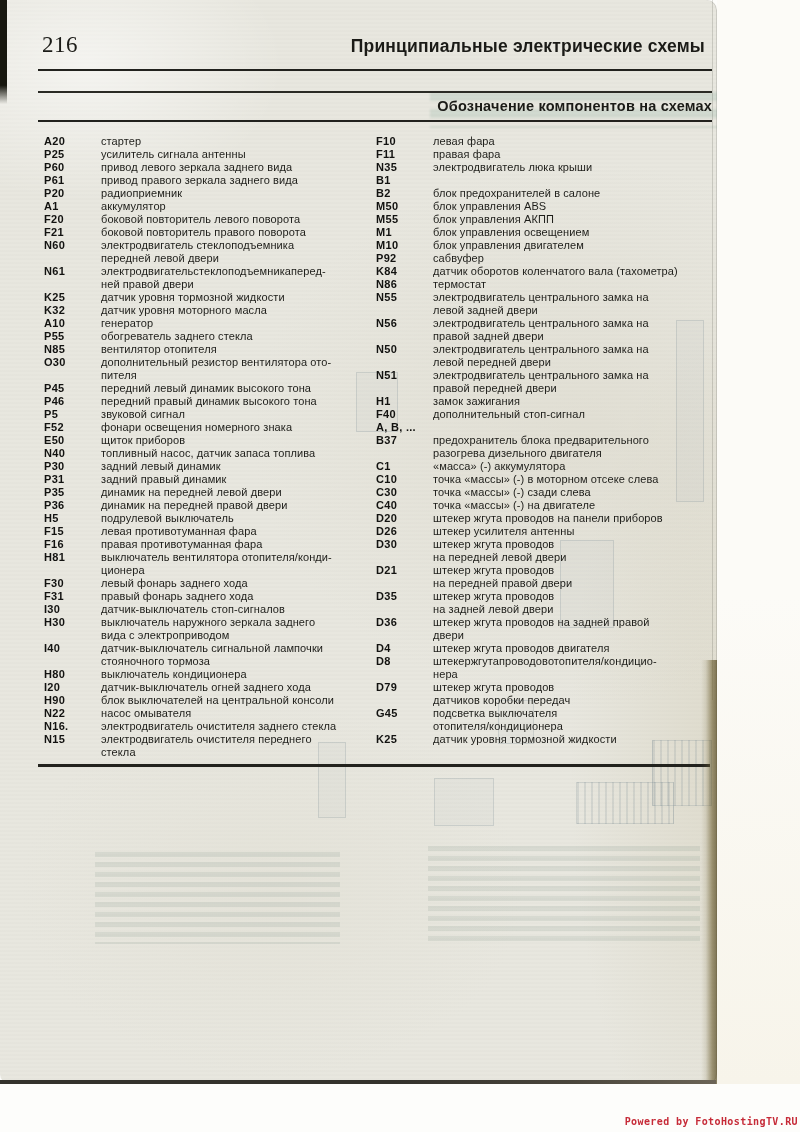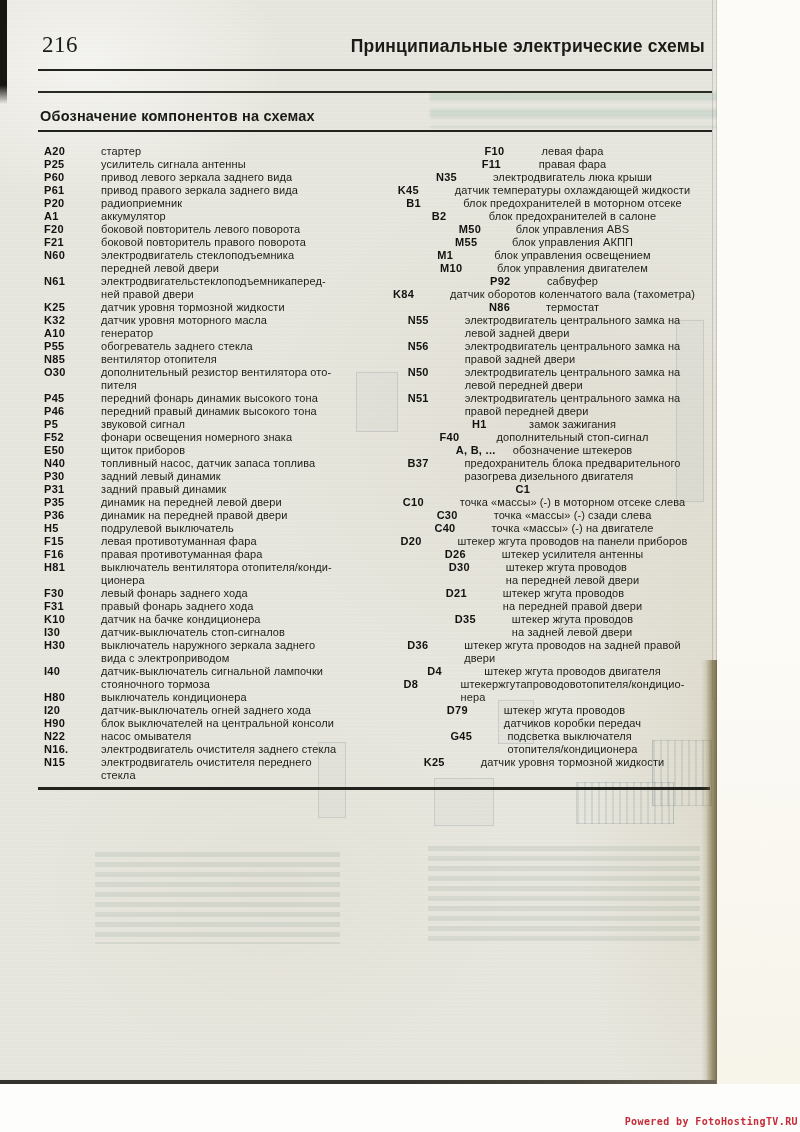--- a/index.html
+++ b/index.html
@@ -13,20 +13,21 @@
   .paper{
     position:absolute;left:0;top:0;width:717px;height:1084px;
     background-color:#e8e7df;
     background-image:
       radial-gradient(ellipse 320px 220px at 12% 6%, rgba(255,255,255,.55), transparent 62%),
       radial-gradient(ellipse 520px 420px at 82% 40%, rgba(214,210,194,.40), transparent 65%),
       radial-gradient(ellipse 420px 320px at 38% 82%, rgba(224,222,210,.50), transparent 60%),
       radial-gradient(ellipse 200px 600px at 99% 70%, rgba(205,198,172,.35), transparent 70%),
       repeating-linear-gradient(0deg, rgba(0,0,0,.012) 0 2px, transparent 2px 4px);
     box-shadow:inset -1px 0 0 rgba(0,0,0,.12);
+    border-radius:10px;
   }
   .left-black-strip{
     position:absolute;left:0;top:0;width:7px;height:104px;
     background:linear-gradient(180deg,#17170f 0 82%, rgba(23,23,15,0) 100%);
   }
   .page-right-gutter{
     position:absolute;left:717px;top:0;width:83px;height:1084px;
     background:linear-gradient(180deg,#fcfbf7 0 55%, #f7f4ea 100%);
   }
   .edge-shadow{
@@ -52,28 +53,29 @@
     position:absolute;left:4px;top:32px;
     font-family:"Liberation Serif", serif;font-size:23px;letter-spacing:.5px;
   }
   .page-header{
     position:absolute;left:0;right:7px;top:36px;text-align:right;
     font-size:17.5px;font-weight:bold;letter-spacing:.2px;
   }
   .section-band{
     margin:20px 5px 0 38px;
     border-top:2px solid #2a2a24;border-bottom:2px solid #22221e;
-    padding:14px 0 5px 2px;
+    padding:4px 0 5px 2px;
+    text-align:right;
   }
   .section-title{font-size:14.5px;font-weight:bold;letter-spacing:.2px;}
 
   .columns{display:flex;margin:13px 5px 0 44px;}
   .col{display:flex;flex-direction:column;}
   .col-left{width:332px;}
-  .col-right{width:336px;align-items:center;}
+  .col-right{width:336px;}
   .row{display:flex;align-items:flex-start;}
   .code{
     width:57px;flex:0 0 57px;font-weight:bold;font-size:11px;line-height:13px;
     letter-spacing:.3px;color:#121210;
   }
   .desc{
     flex:1;font-size:11px;line-height:13px;white-space:pre-line;
     color:#1d1d19;letter-spacing:.1px;
   }
   .closing-rule{margin:5px 7px 0 38px;border-bottom:3px solid #23231e;}
@@ -195,21 +197,21 @@
             <span class="code">N85</span>
             <span class="desc">вентилятор отопителя</span>
           </div>
           <div class="row">
             <span class="code">O30</span>
             <span class="desc">дополнительный резистор вентилятора ото-
 пителя</span>
           </div>
           <div class="row">
             <span class="code">P45</span>
-            <span class="desc">передний фонарь динамик высокого тона</span>
+            <span class="desc">передний левый динамик высокого тона</span>
           </div>
           <div class="row">
             <span class="code">P46</span>
             <span class="desc">передний правый динамик высокого тона</span>
           </div>
           <div class="row">
             <span class="code">P5</span>
             <span class="desc">звуковой сигнал</span>
           </div>
           <div class="row">
@@ -259,24 +261,20 @@
           </div>
           <div class="row">
             <span class="code">F30</span>
             <span class="desc">левый фонарь заднего хода</span>
           </div>
           <div class="row">
             <span class="code">F31</span>
             <span class="desc">правый фонарь заднего хода</span>
           </div>
           <div class="row">
-            <span class="code">K10</span>
-            <span class="desc">датчик на бачке кондиционера</span>
-          </div>
-          <div class="row">
             <span class="code">I30</span>
             <span class="desc">датчик-выключатель стоп-сигналов</span>
           </div>
           <div class="row">
             <span class="code">H30</span>
             <span class="desc">выключатель наружного зеркала заднего
 вида с электроприводом</span>
           </div>
           <div class="row">
             <span class="code">I40</span>
@@ -316,26 +314,21 @@
           </div>
           <div class="row">
             <span class="code">F11</span>
             <span class="desc">правая фара</span>
           </div>
           <div class="row">
             <span class="code">N35</span>
             <span class="desc">электродвигатель люка крыши</span>
           </div>
           <div class="row">
-            <span class="code">K45</span>
-            <span class="desc">датчик температуры охлаждающей жидкости</span>
-          </div>
-          <div class="row">
             <span class="code">B1</span>
-            <span class="desc">блок предохранителей в моторном отсеке</span>
           </div>
           <div class="row">
             <span class="code">B2</span>
             <span class="desc">блок предохранителей в салоне</span>
           </div>
           <div class="row">
             <span class="code">M50</span>
             <span class="desc">блок управления ABS</span>
           </div>
           <div class="row">
@@ -385,29 +378,29 @@
           <div class="row">
             <span class="code">H1</span>
             <span class="desc">замок зажигания</span>
           </div>
           <div class="row">
             <span class="code">F40</span>
             <span class="desc">дополнительный стоп-сигнал</span>
           </div>
           <div class="row">
             <span class="code">A, B, ...</span>
-            <span class="desc">обозначение штекеров</span>
           </div>
           <div class="row">
             <span class="code">B37</span>
             <span class="desc">предохранитель блока предварительного
 разогрева дизельного двигателя</span>
           </div>
           <div class="row">
             <span class="code">C1</span>
+            <span class="desc">«масса» (-) аккумулятора</span>
           </div>
           <div class="row">
             <span class="code">C10</span>
             <span class="desc">точка «массы» (-) в моторном отсеке слева</span>
           </div>
           <div class="row">
             <span class="code">C30</span>
             <span class="desc">точка «массы» (-) сзади слева</span>
           </div>
           <div class="row">

